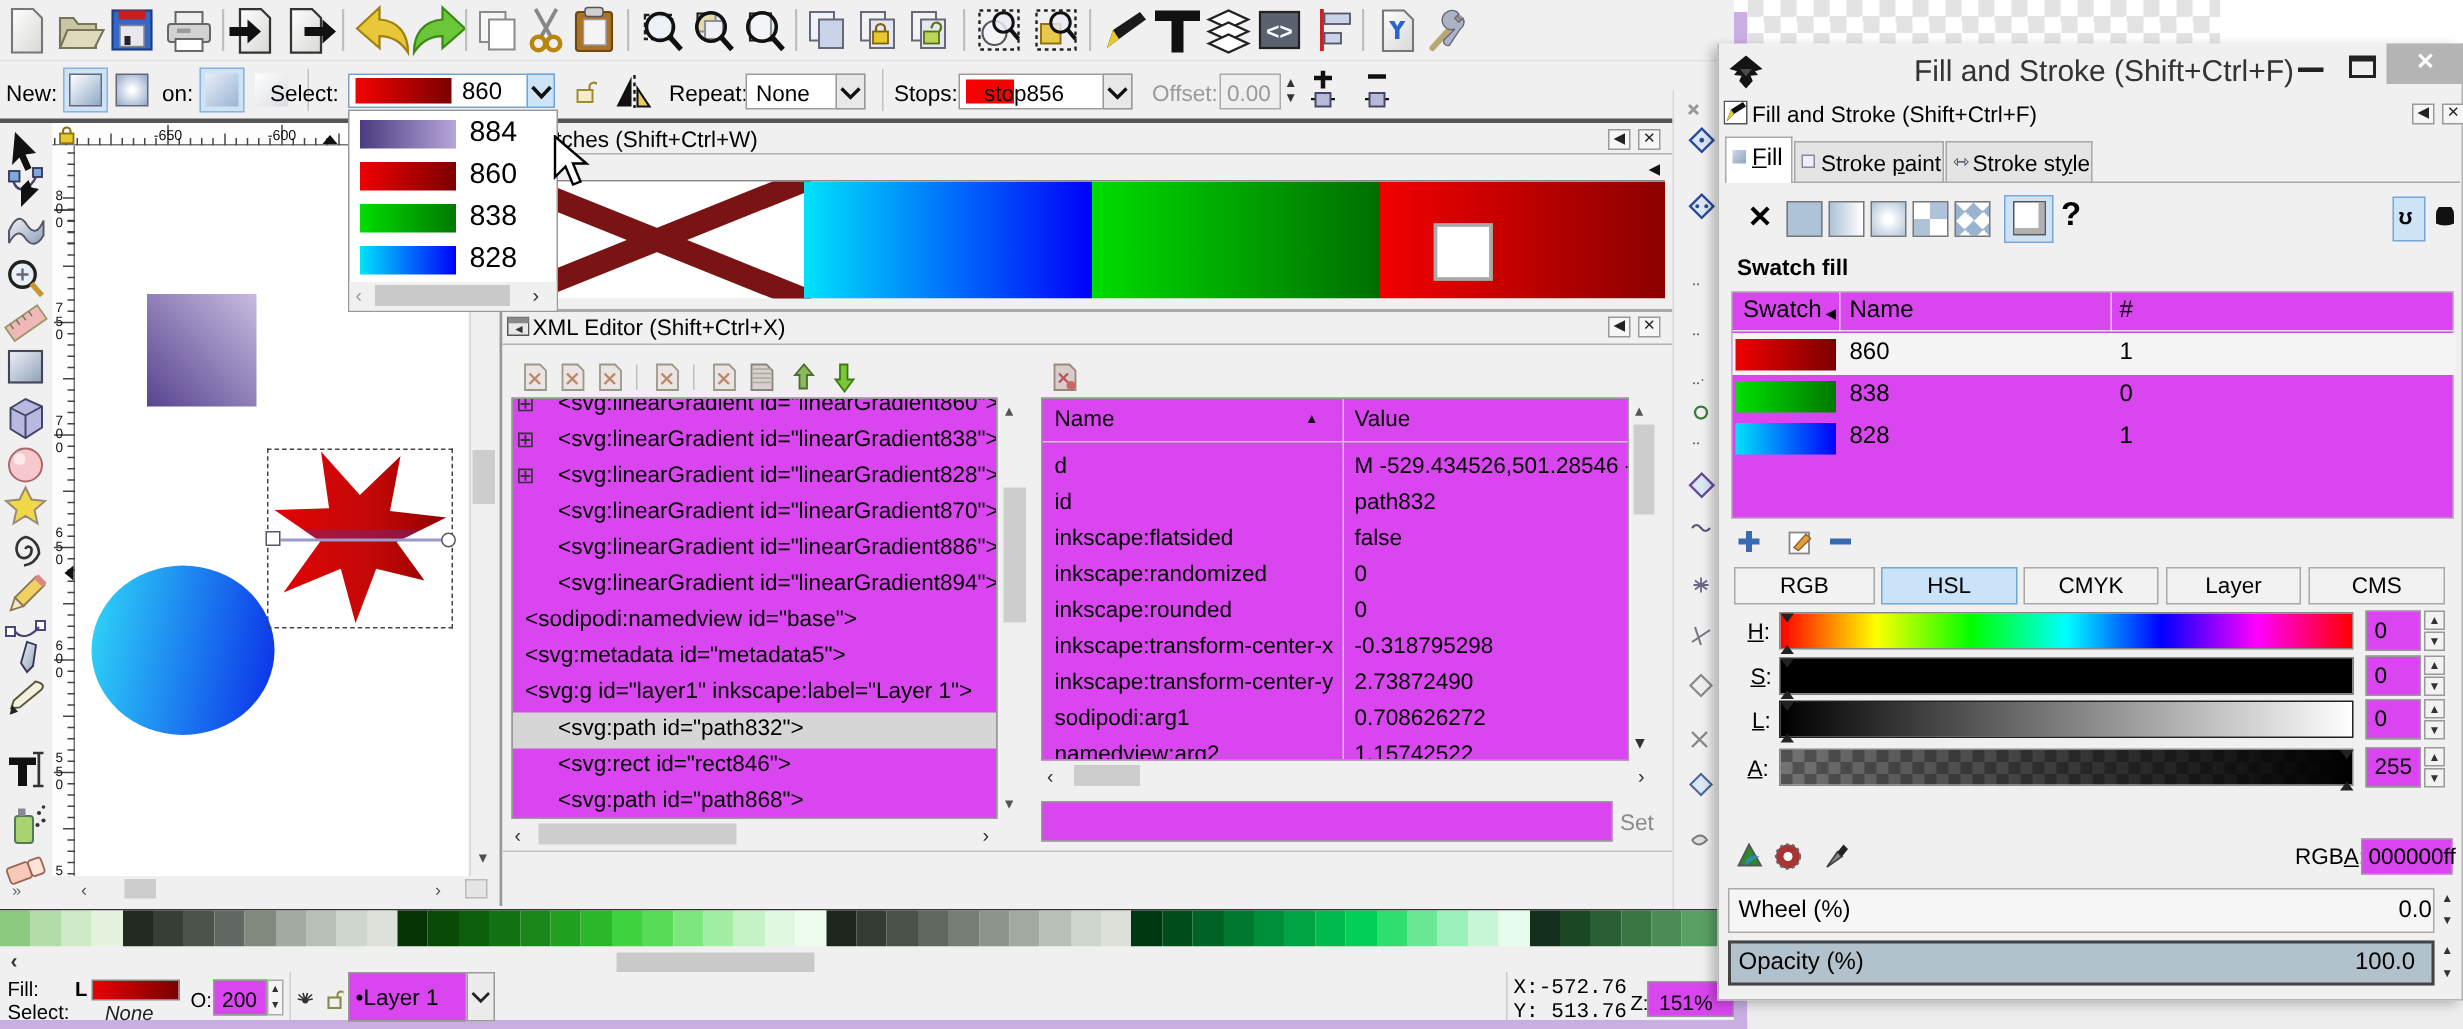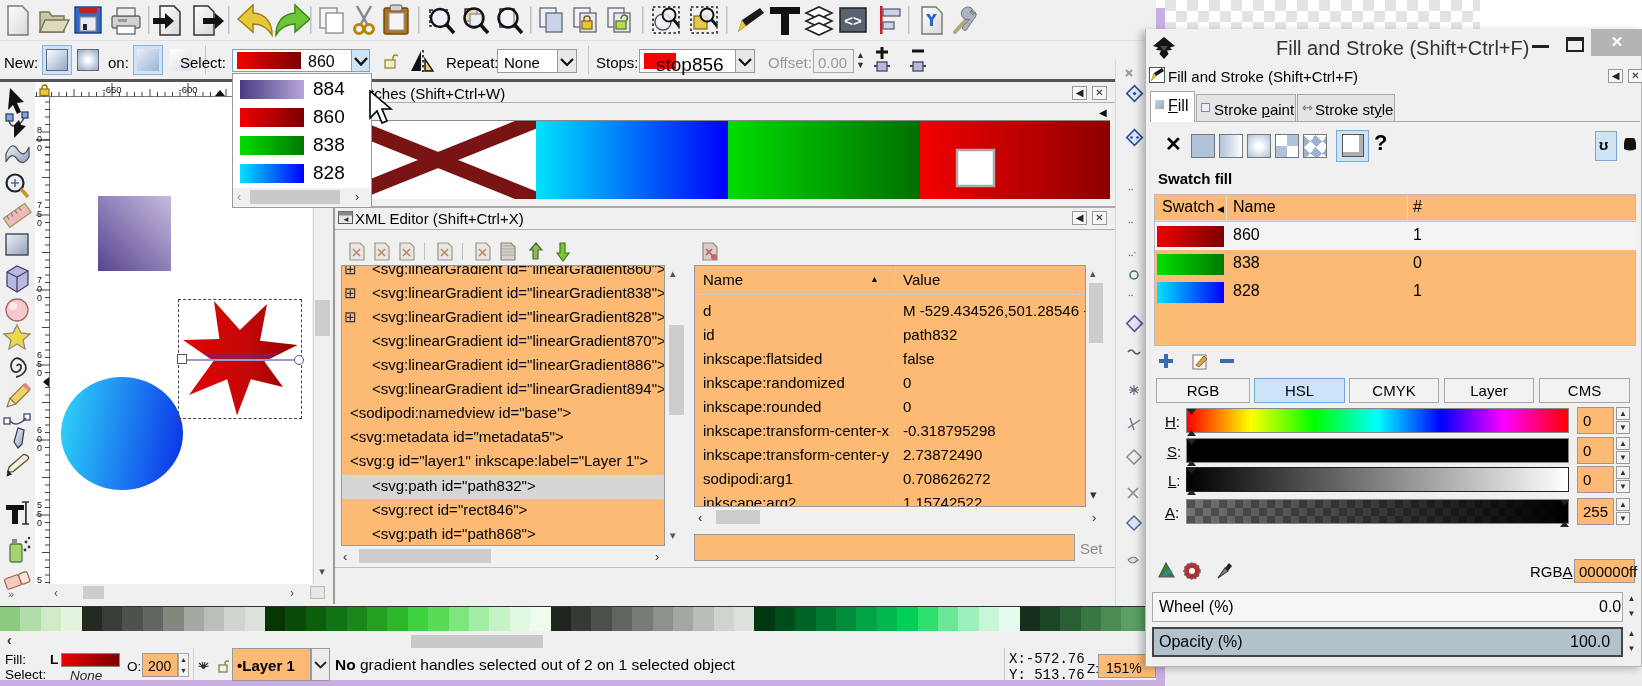--- a/index.html
+++ b/index.html
@@ -1,17 +1,17 @@
 <!DOCTYPE html>
 <html><head><meta charset="utf-8"><style>
 *{margin:0;padding:0;box-sizing:border-box}
 body{font-family:"Liberation Sans",sans-serif}
 #root{position:relative;width:1642px;height:686px;background:#fff;overflow:hidden;font-family:"Liberation Sans",sans-serif;font-size:15px;color:#000}
 .ab{position:absolute}
-.white{background:#fdba74}
+.white{background:#d946ef}
 svg{display:block}
 .tt{white-space:nowrap}
 </style></head><body>
 <div id="root">
 
   <div class="ab" style="left:0;top:0;width:1156px;height:686px;background:#f0f0f0"></div>
 
   <div class="ab" style="left:1156px;top:8px;width:9px;height:678px;background:#c9aee2"></div>
   <div class="ab" style="left:0;top:680px;width:1165px;height:6px;background:#c9aee2"></div>
 
@@ -198,21 +198,21 @@
     <span class="ab" style="left:497px;top:8px;width:80px;height:24px;background:#fff;border:1px solid #999"></span>
     <span class="ab tt" style="left:504px;top:13px;font-size:15px">None</span>
     <span class="ab" style="left:557px;top:8px;width:20px;height:24px;background:#e8e8e8;border:1px solid #999"></span>
     <svg class="ab" style="left:560px;top:17px" width="14" height="9">
         <path d="M1 1 L7 7 L13 1" fill="none" stroke="#111" stroke-width="2.2"></path>
       </svg>
     <span class="ab" style="left:588px;top:5px;width:1px;height:28px;background:#c0c0c0"></span>
     <span class="ab tt" style="left:596px;top:13px;font-size:15px">Stops:</span>
     <span class="ab" style="left:639px;top:8px;width:116px;height:24px;background:#fff;border:1px solid #999"></span>
     <span class="ab" style="left:644px;top:12px;width:32px;height:16px;background:#f70000"></span>
-    <span class="ab tt" style="left:656px;top:13px;font-size:19px">stop856</span>
+    <span class="ab tt" style="left:656px;top:13px;font-size:15px">stop856</span>
     <span class="ab" style="left:735px;top:8px;width:20px;height:24px;background:#e8e8e8;border:1px solid #999"></span>
     <svg class="ab" style="left:738px;top:17px" width="14" height="9">
         <path d="M1 1 L7 7 L13 1" fill="none" stroke="#111" stroke-width="2.2"></path>
       </svg>
     <span class="ab tt" style="left:768px;top:13px;font-size:15px;color:#9a9a9a">Offset:</span>
     <span class="ab" style="left:813px;top:8px;width:41px;height:24px;background:#efefef;border:1px solid #aaa"></span>
     <span class="ab tt" style="left:818px;top:13px;font-size:15px;color:#9a9a9a">0.00</span>
     <span class="ab" style="left:856px;top:9px;font-size:9px;color:#333;line-height:10px">▲<br>▼</span>
 
     <svg class="ab" style="left:872px;top:6px" width="20" height="28">
@@ -519,21 +519,21 @@
       <div class="tt" style="position:absolute;left:8px;top:108px">inkscape:randomized</div>
         <div class="tt" style="position:absolute;left:208px;top:108px">0</div>
       <div class="tt" style="position:absolute;left:8px;top:132px">inkscape:rounded</div>
         <div class="tt" style="position:absolute;left:208px;top:132px">0</div>
       <div class="tt" style="position:absolute;left:8px;top:156px">inkscape:transform-center-x</div>
         <div class="tt" style="position:absolute;left:208px;top:156px">-0.318795298</div>
       <div class="tt" style="position:absolute;left:8px;top:180px">inkscape:transform-center-y</div>
         <div class="tt" style="position:absolute;left:208px;top:180px">2.73872490</div>
       <div class="tt" style="position:absolute;left:8px;top:204px">sodipodi:arg1</div>
         <div class="tt" style="position:absolute;left:208px;top:204px">0.708626272</div>
-      <div class="tt" style="position:absolute;left:8px;top:228px">inkscape:arg2</div>
+      <div class="tt" style="position:absolute;left:8px;top:228px">namedview:arg2</div>
         <div class="tt" style="position:absolute;left:208px;top:228px">1.15742522</div>
     </div>
 
     <div class="ab" style="left:752px;top:183px;width:18px;height:242px;background:#f0f0f0">
       <div style="position:absolute;left:3px;top:2px;font-size:11px;color:#555">▴</div>
       <div style="position:absolute;left:2px;top:18px;width:14px;height:60px;background:#cdcdcd"></div>
       <div style="position:absolute;left:3px;top:222px;font-size:13px;color:#333">▾</div>
     </div>
 
     <div class="ab" style="left:359px;top:427px;width:411px;height:17px;background:#f0f0f0">
@@ -659,26 +659,25 @@
     <span class="ab" style="left:193px;top:0px;width:1px;height:32px;background:#d0d0d0"></span>
     <svg class="ab" style="left:198px;top:13px" width="11" height="10">
         <circle cx="5.5" cy="6" r="2" fill="#333"></circle>
         <path d="M5.5 6 L1 2 M5.5 6 L4 1 M5.5 6 L7 1 M5.5 6 L10 2 M5.5 6 L0.5 5 M5.5 6 L10.5 5" stroke="#333" stroke-width="1.1"></path>
       </svg>
     <svg class="ab" style="left:218px;top:11px" width="11" height="14">
         <rect x="1" y="6" width="8" height="7" fill="none" stroke="#8a8a4a" stroke-width="1.4"></rect>
         <path d="M7 6 v-1.5 a2.5 2.5 0 0 1 5 0" fill="none" stroke="#8a8a4a" stroke-width="1.4"></path>
       </svg>
     <span class="ab white" style="left:232px;top:0px;width:79px;height:33px;border:1px solid #999"></span>
-    <span class="ab tt" style="left:237px;top:9px;font-size:15px;font-weight:bold">•Layer 1</span>
+    <span class="ab tt" style="left:237px;top:9px;font-size:15px;font-weight:normal">•Layer 1</span>
     <span class="ab" style="left:311px;top:0px;width:19px;height:33px;background:#ececec;border:1px solid #999"></span>
     <svg class="ab" style="left:314px;top:13px" width="13" height="8">
         <path d="M1 1 L6.5 6.5 L12 1" fill="none" stroke="#222" stroke-width="1.8"></path>
       </svg>
-    <span class="ab tt" style="left:335px;top:8px;font-size:15.5px"><b>No</b> gradient handles selected out of 2 on 1 selected object</span>
     <span class="ab" style="left:1004px;top:0px;width:1px;height:32px;background:#c8c8c8"></span>
     <span class="ab tt" style="left:1009px;top:3px;font-family:'Liberation Mono',monospace;font-size:14px">X:-572.76</span>
     <span class="ab tt" style="left:1009px;top:19px;font-family:'Liberation Mono',monospace;font-size:14px">Y:&nbsp;513.76</span>
     <span class="ab tt" style="left:1087px;top:13px">Z:</span>
     <span class="ab white" style="left:1098px;top:6px;width:58px;height:24px;border:1px solid #999"></span>
     <span class="ab tt" style="left:1106px;top:12px;font-size:14px">151%</span>
   </div>
 
   <div id="fs" class="ab" style="left:1145px;top:29px;width:497px;height:638px;background:#f0f0f0;box-shadow:-4px 2px 7px rgba(0,0,0,0.25);border:1px solid #b5b5b5;border-top:none">
 

